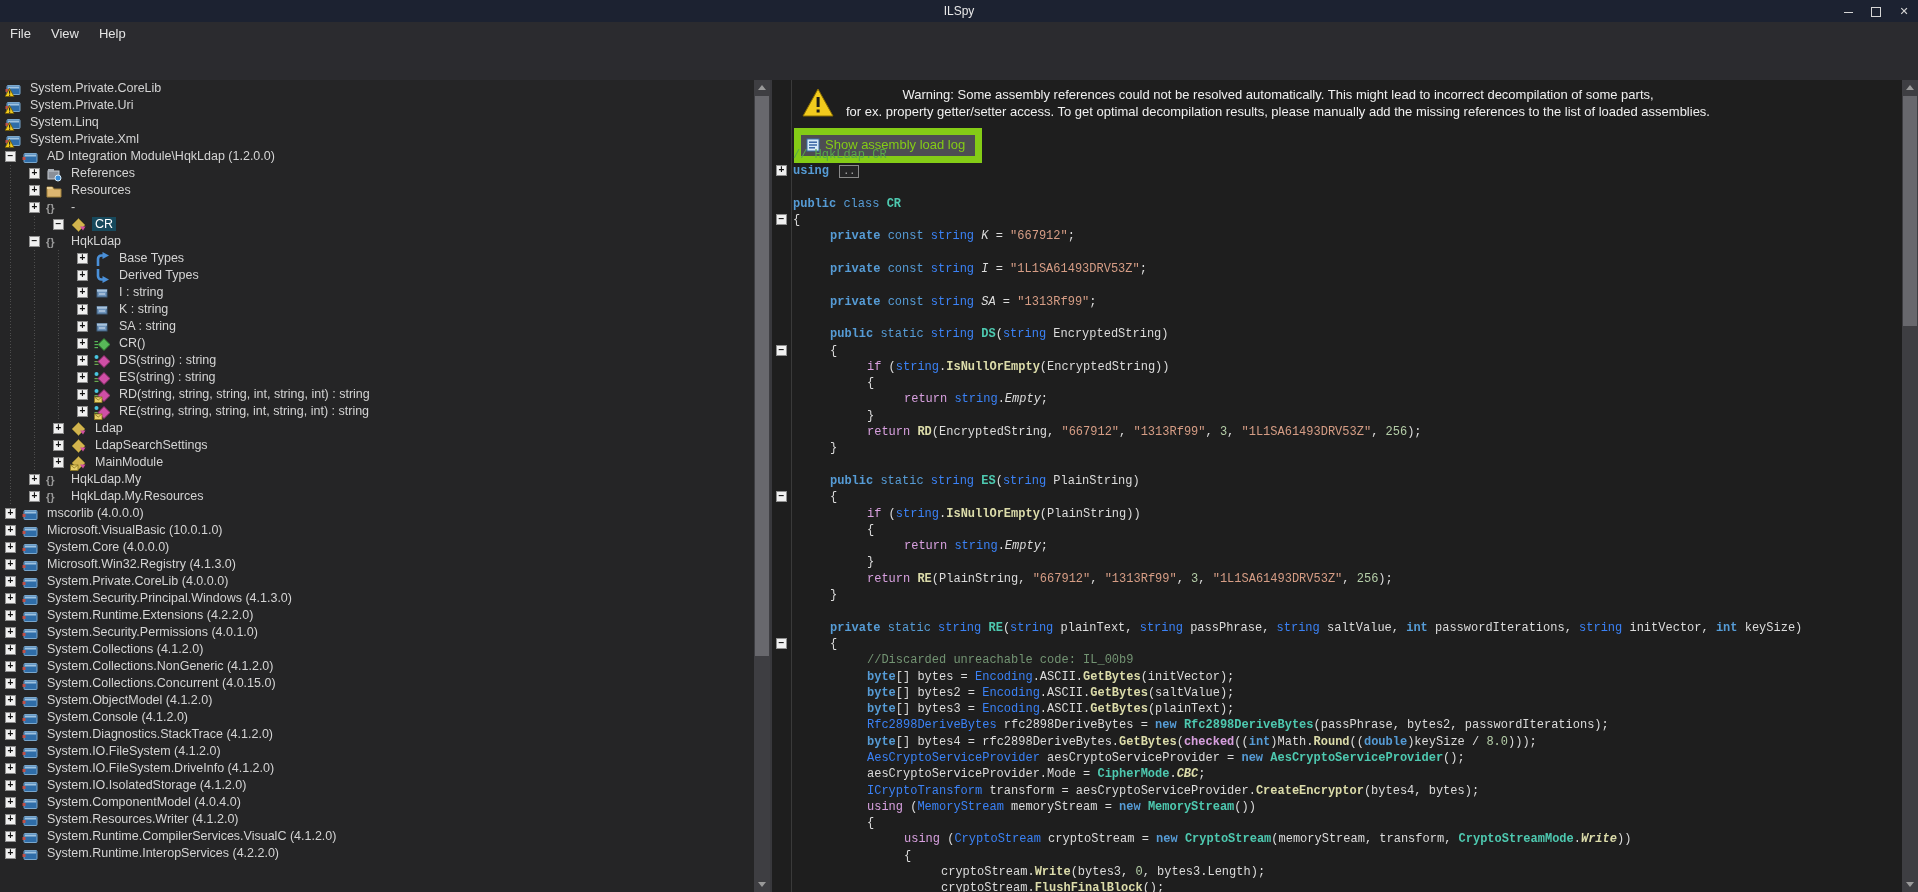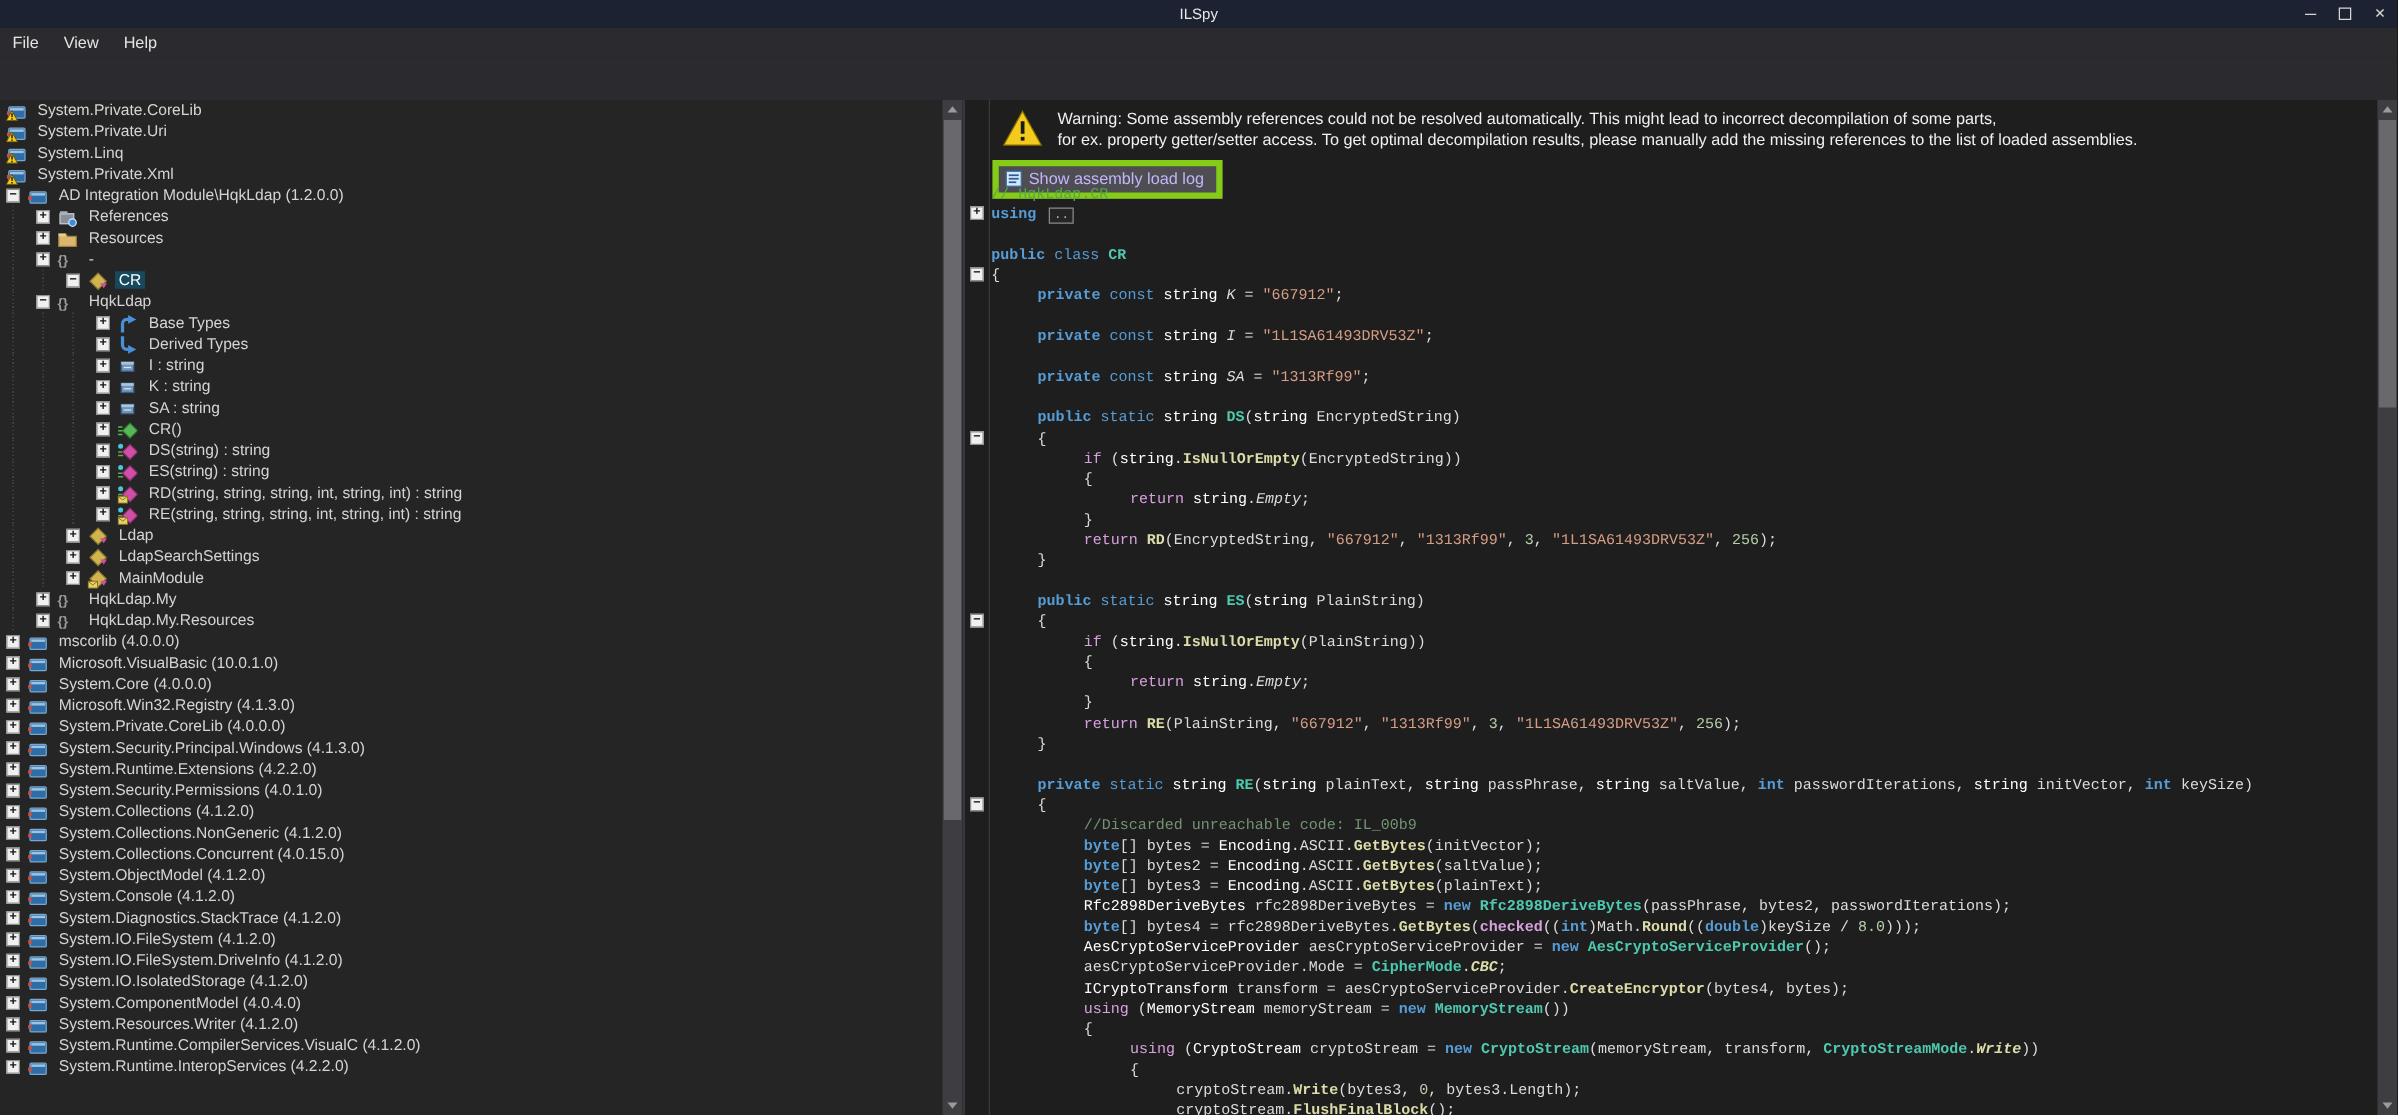--- a/index.html
+++ b/index.html
@@ -43,33 +43,33 @@
   .sb-thumb{position:absolute;left:1px;width:14px;background:#68686d;}
   .sb-arrow{position:absolute;left:4px;width:0;height:0;border-left:4px solid transparent;border-right:4px solid transparent;}
   .sb-up{top:5px;border-bottom:5px solid #9a9a9a;}
   .sb-down{bottom:5px;border-top:5px solid #9a9a9a;}
 
   
   #codebg{position:absolute;left:770px;top:80px;right:16px;bottom:0;background:#1e1e1e;border-left:2px solid #38383c;}
   #gutter-line{position:absolute;left:791px;top:80px;bottom:0;width:1px;background:#3a3a3a;}
   #banner{position:absolute;left:800px;top:86px;right:24px;height:40px;}
   #warning-triangle{position:absolute;left:2px;top:2px;}
-  #banner-text{position:absolute;left:46px;top:0;color:#f0f0f0;font-size:13px;font-weight:500;line-height:17px;white-space:nowrap;}
-  #loadlog-btn{position:absolute;left:794px;top:128px;height:21px;background:#4d4d52;border:5px solid #84cc16;color:#c4b5fd;font-size:13px;line-height:19px;padding:0 10px 0 24px;white-space:nowrap;}
+  #banner-text{position:absolute;left:46px;top:0;color:#f0f0f0;font-size:13px;font-weight:500;line-height:17px;white-space:nowrap;text-align:center;}
+  #loadlog-btn{position:absolute;left:794px;top:128px;height:21px;background:#4d4d52;border:7px solid #84cc16;color:#84cc16;font-size:13px;line-height:19px;padding:0 10px 0 24px;white-space:nowrap;}
   #loadlog-btn svg{position:absolute;left:5px;top:3px;}
 
   #code{position:absolute;left:772px;top:147px;right:17px;bottom:0;overflow:hidden;font-family:"Liberation Mono","DejaVu Sans Mono",monospace;font-size:12px;}
   .code-line{position:relative;height:16.3px;line-height:16.3px;white-space:pre;padding-left:21px;color:#dcdcdc;}
   .fold{position:absolute;left:4px;top:2px;width:11px;height:11px;background:#f0f0f0;border:1px solid #8f8f8f;box-sizing:border-box;color:#111;font-size:10px;line-height:8px;text-align:center;font-weight:bold;font-family:"Liberation Sans",sans-serif;}
   .ind{display:inline-block;height:1px;}
   .seg-p{color:#dcdcdc}
   .seg-k{color:#569cd6}
   .seg-kb{color:#569cd6;font-weight:bold}
   .seg-bt{color:#569cd6;font-weight:bold}
-  .seg-t{color:#ffffff}
+  .seg-t{color:#3b82f6}
   .seg-tb{color:#4ec9b0;font-weight:bold}
   .seg-c{color:#d8a0df}
   .seg-cb{color:#d8a0df;font-weight:bold}
   .seg-m{color:#dcdcaa;font-weight:bold}
   .seg-md{color:#4ec9b0;font-weight:bold}
   .seg-s{color:#d69d85}
   .seg-n{color:#b5cea8}
   .seg-com{color:#57a64a}
   .seg-com2{color:#739473}
   .seg-it{color:#dcdcdc;font-style:italic}

